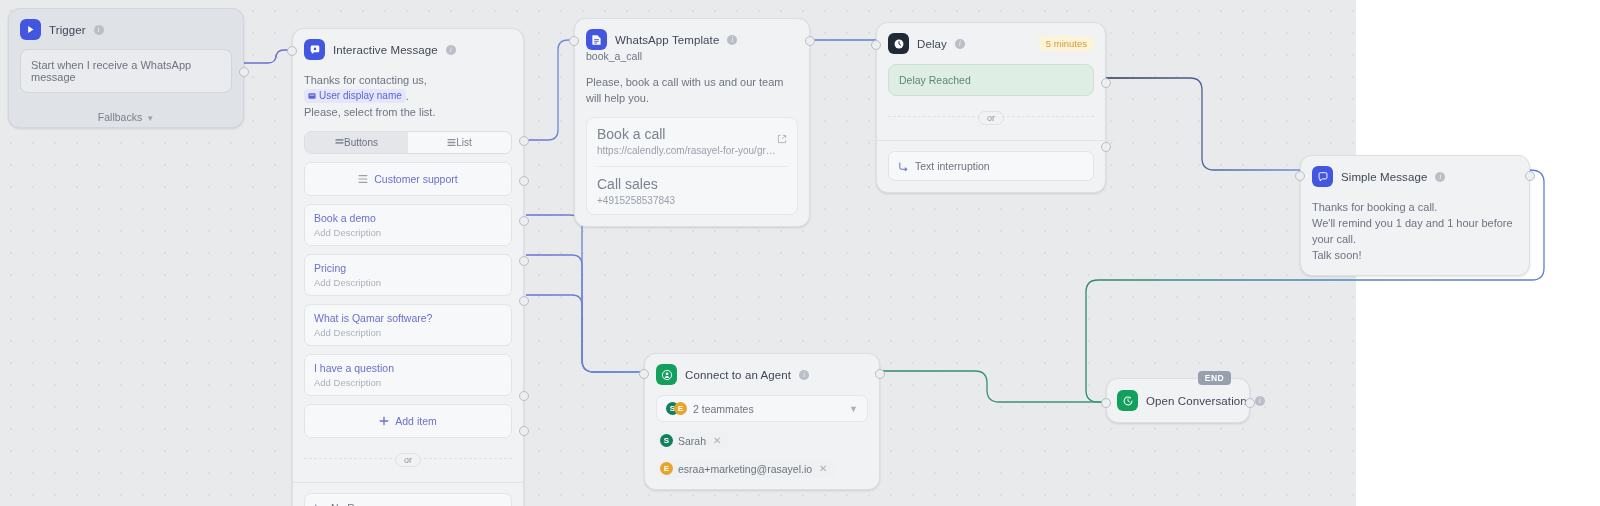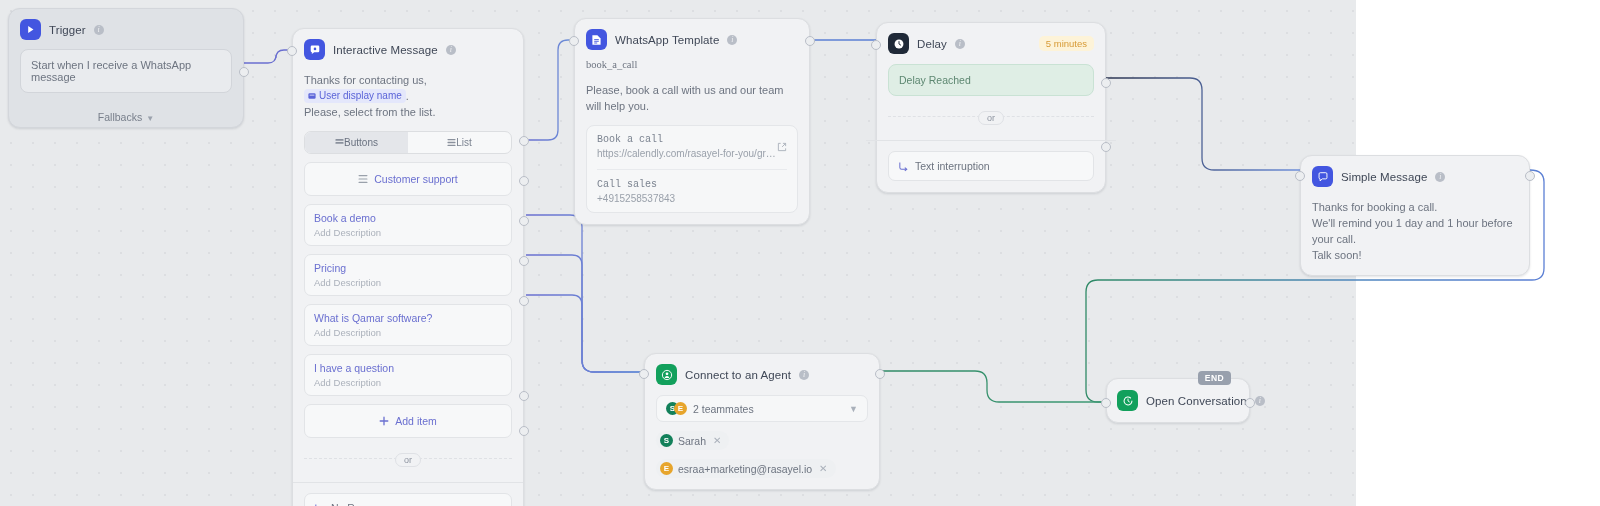--- a/index.html
+++ b/index.html
@@ -132,29 +132,29 @@
   .hookrow {
     display: flex; align-items: center; gap: 6px;
     background: #f7f8f9; border: 1px solid #e2e4e7;
     border-radius: 7px; padding: 8px 9px; margin-top: 8px;
     font-size: 10.5px; color: #6d7480;
   }
   .sec-divider { height: 1px; background: #e1e3e6; margin: 0 -11px; }
 
   
   #whatsapp { left: 574px; top: 18px; width: 236px; }
-  .tpl-name { font-size: 10.5px; color: #6d7480; margin-top: 9px; font-family: Liberation Serif, serif; }
+  .tpl-name { font-size: 10.5px; color: #6d7480; margin-top: 0; }
   .tpl-box {
     margin-top: 10px; background: #f6f7f8;
     border: 1px solid #e4e6e9; border-radius: 8px;
     padding: 8px 10px;
   }
   .tpl-row { position: relative; }
   .tpl-row + .tpl-row { margin-top: 10px; padding-top: 9px; border-top: 1px solid #e8eaed; }
-  .tpl-lab { font-size: 10px; color: #7b8390; font-family: Liberation Mono, monospace; }
+  .tpl-lab { font-size: 14px; color: #7b8390; }
   .tpl-val { font-size: 10px; color: #9aa1ab; margin-top: 3px;
              white-space: nowrap; overflow: hidden; text-overflow: ellipsis; max-width: 182px; }
   .ext-ic { position: absolute; right: 0; top: 4px; }
 
   
   #delay { left: 876px; top: 22px; width: 230px; }
   .green-box {
     margin-top: 10px;
     background: #dfeee5; border: 1px solid #c9e2d4;
     border-radius: 8px; padding: 9px 10px;

